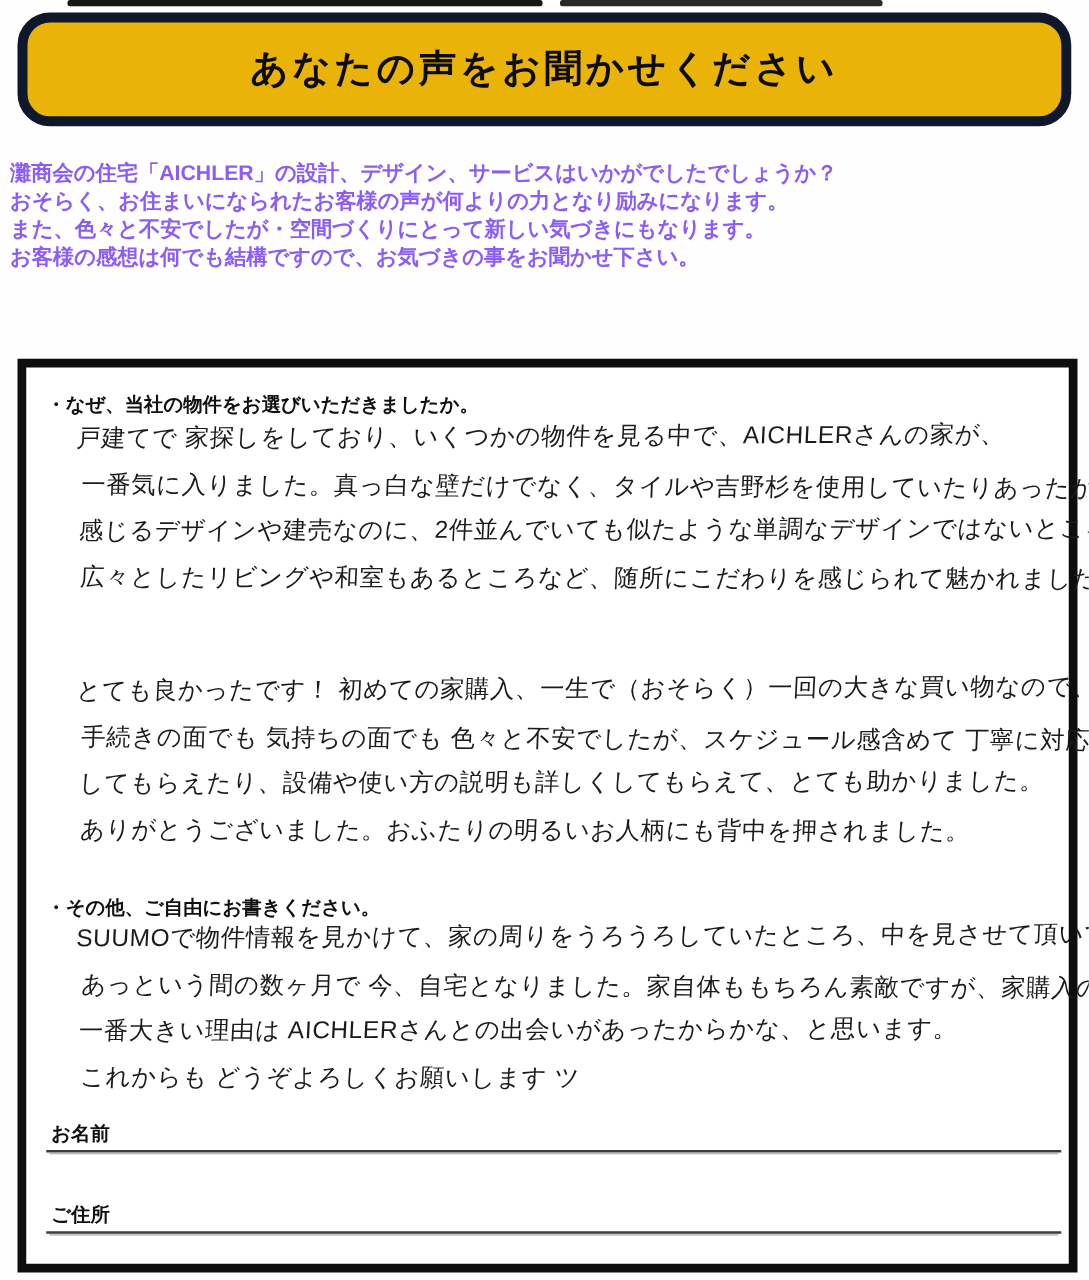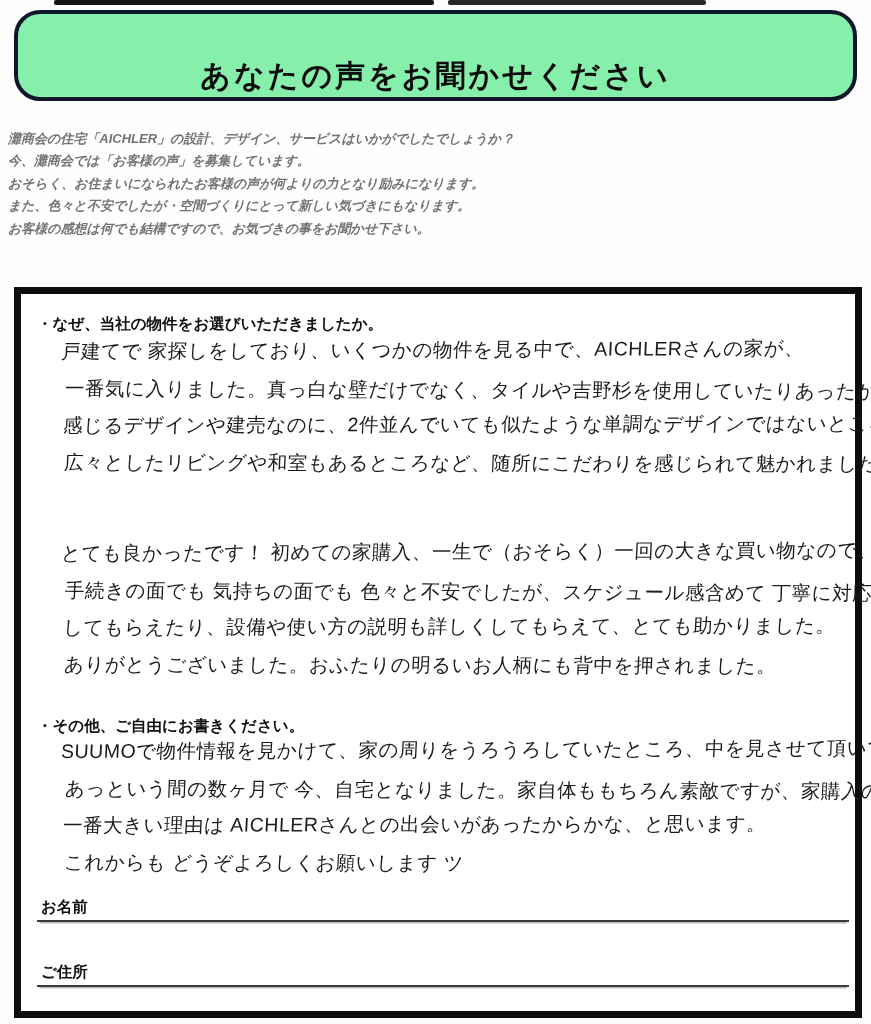--- a/index.html
+++ b/index.html
@@ -30,50 +30,49 @@
   .scan-noise-a { left: 54px; width: 380px; }
   .scan-noise-b { left: 448px; width: 258px; opacity: .92; }
 
   
   .title-box {
     position: absolute;
     left: 14px;
     top: 10px;
     width: 843px;
     height: 91px;
-    border: 4px solid #0f172a;
+    border: 8px solid #0f172a;
     border-radius: 26px;
     box-sizing: border-box;
-    background: #86efac;
+    background: #eab308;
     display: flex;
-    align-items: flex-end;
+    align-items: center;
     justify-content: center;
   }
   .title-box h1 {
     margin: 0;
     font-size: 30px;
     font-weight: 800;
     letter-spacing: 3px;
     color: #0c0c0c;
   }
 
   
   .intro {
     position: absolute;
     left: 8px;
     top: 128px;
     width: 858px;
   }
   .intro-line {
-    font-size: 13px;
+    font-size: 17px;
     font-weight: 700;
     line-height: 22.4px;
-    color: #737373;
+    color: #8b5cf6;
     white-space: nowrap;
-    font-style: italic;
   }
 
   
   .form-box {
     position: absolute;
     left: 14px;
     top: 287px;
     width: 848px;
     height: 731px;
     border: 7px solid #0e0e0e;
@@ -143,21 +142,20 @@
 
   <div class="scan-noise-a"></div>
   <div class="scan-noise-b"></div>
 
   <div class="title-box">
     <h1>あなたの声をお聞かせください</h1>
   </div>
 
   <div class="intro">
     <div class="intro-line">灘商会の住宅「AICHLER」の設計、デザイン、サービスはいかがでしたでしょうか？</div>
-    <div class="intro-line">今、灘商会では「お客様の声」を募集しています。</div>
     <div class="intro-line">おそらく、お住まいになられたお客様の声が何よりの力となり励みになります。</div>
     <div class="intro-line">また、色々と不安でしたが・空間づくりにとって新しい気づきにもなります。</div>
     <div class="intro-line">お客様の感想は何でも結構ですので、お気づきの事をお聞かせ下さい。</div>
   </div>
 
   <div class="form-box">
 
     <div class="question-label q1">・なぜ、当社の物件をお選びいただきましたか。</div>
     <div class="answer a1">
       <div class="hw-line">戸建てで 家探しをしており、いくつかの物件を見る中で、AICHLERさんの家が、</div>

